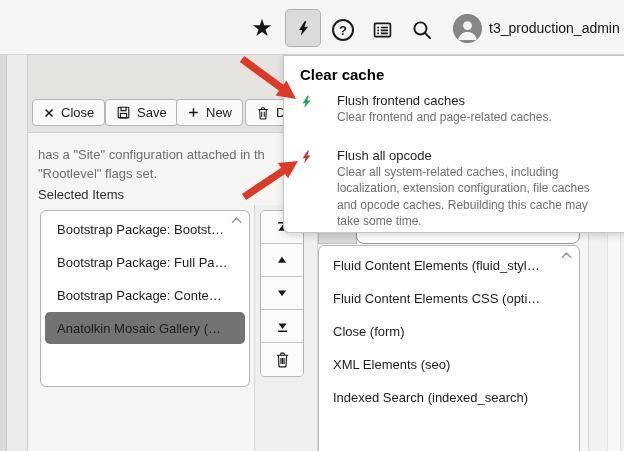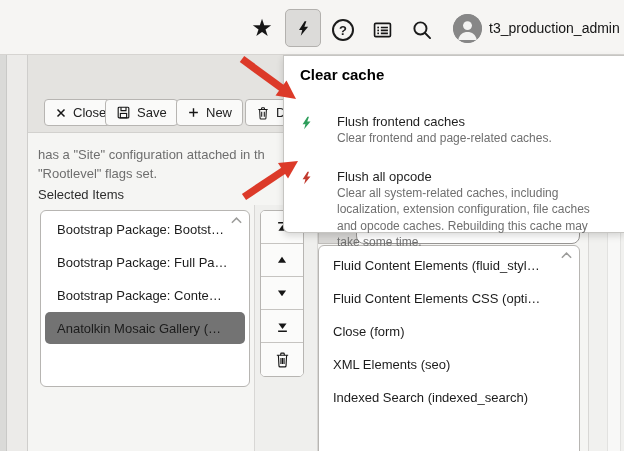--- a/index.html
+++ b/index.html
@@ -76,21 +76,21 @@
   .rightpane { position:absolute; left:560px; top:150px; width:36px; height:246px;
                background:#f1f1ef; border-left:1px solid #d8d7d5; }
   .scrolltrack { position:absolute; left:18px; top:0; width:14px; height:246px;
                  background:#f8f8f7; border-left:1px solid #e2e2e0; border-right:1px solid #e2e2e0; }
 
   
   .panel { position:absolute; left:283px; top:55px; width:341px; height:178px;
            background:#fff; border:1px solid #c6c5c2; border-right:none;
            border-radius:0 0 0 6px; box-shadow:0 3px 7px rgba(0,0,0,.14);
            padding:9px 16px 0 16px; z-index:20; }
-  .panel-title { font-size:15px; font-weight:bold; color:#000; line-height:19px; margin-bottom:29px; }
+  .panel-title { font-size:15px; font-weight:bold; color:#000; line-height:19px; margin-bottom:8px; }
   .menu-item { display:flex; gap:24px; margin-bottom:21px; cursor:pointer; }
   .menu-item .mi-icon { flex:0 0 13px; padding-top:2px; }
   .mi-title { font-size:13px; line-height:17px; color:#1f1f1f; }
   .mi-desc  { font-size:12px; line-height:16.5px; color:#6f6f6f; max-width:304px; }
 
   
   .arrows { position:absolute; left:0; top:0; width:624px; height:451px;
             z-index:30; pointer-events:none; }
 </style>
 </head>
@@ -168,21 +168,21 @@
           <polyline points="2,8 7,3 12,8" fill="none" stroke="#9c9c9a" stroke-width="1.6"></polyline>
         </svg>
     </div>
 
     <div class="rightpane">
       <div class="scrolltrack"></div>
     </div>
   </div>
 
   <div class="docheader">
-    <div class="dbtn" style="left:16px">
+    <div class="dbtn" style="left:4px">
       <svg width="12" height="12" viewBox="0 0 24 24" stroke="#161616" stroke-width="3" fill="none">
           <path d="M5 5 L19 19 M19 5 L5 19"></path>
         </svg>
       <span>Close</span>
     </div>
     <div class="dbtn" style="left:77px">
       <svg width="15" height="15" viewBox="0 0 24 24" fill="none" stroke="#161616" stroke-width="1.8">
           <rect x="3.5" y="3.5" width="17" height="17" rx="1.5"></rect>
           <path d="M8 3.5 V9 H16 V3.5"></path>
           <rect x="7" y="13.5" width="10" height="7"></rect>

